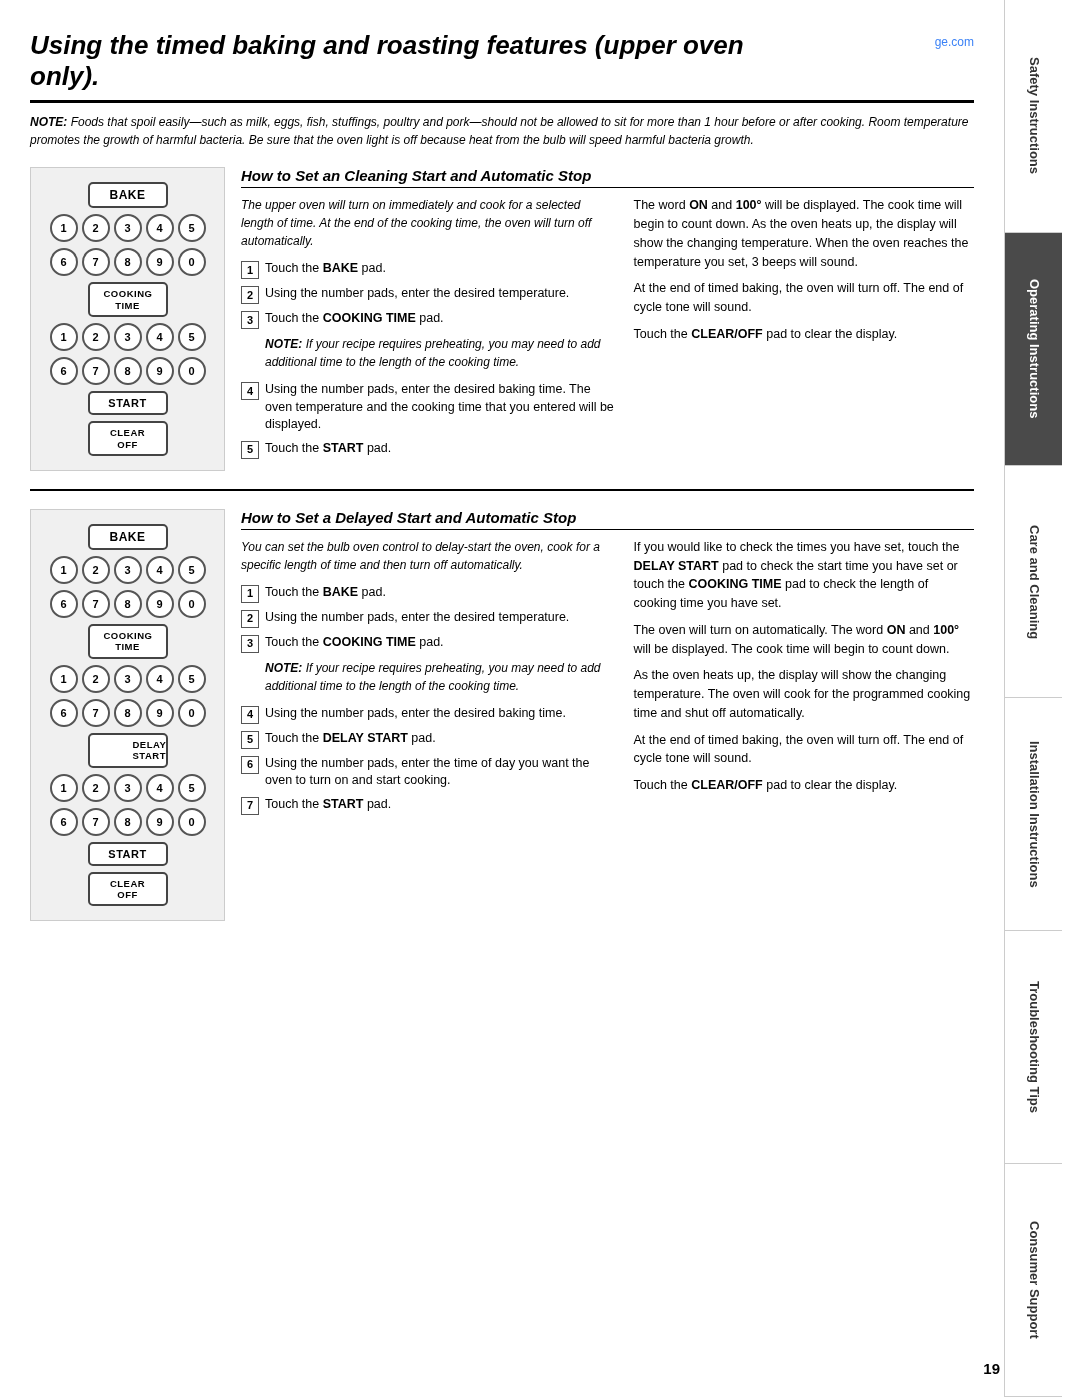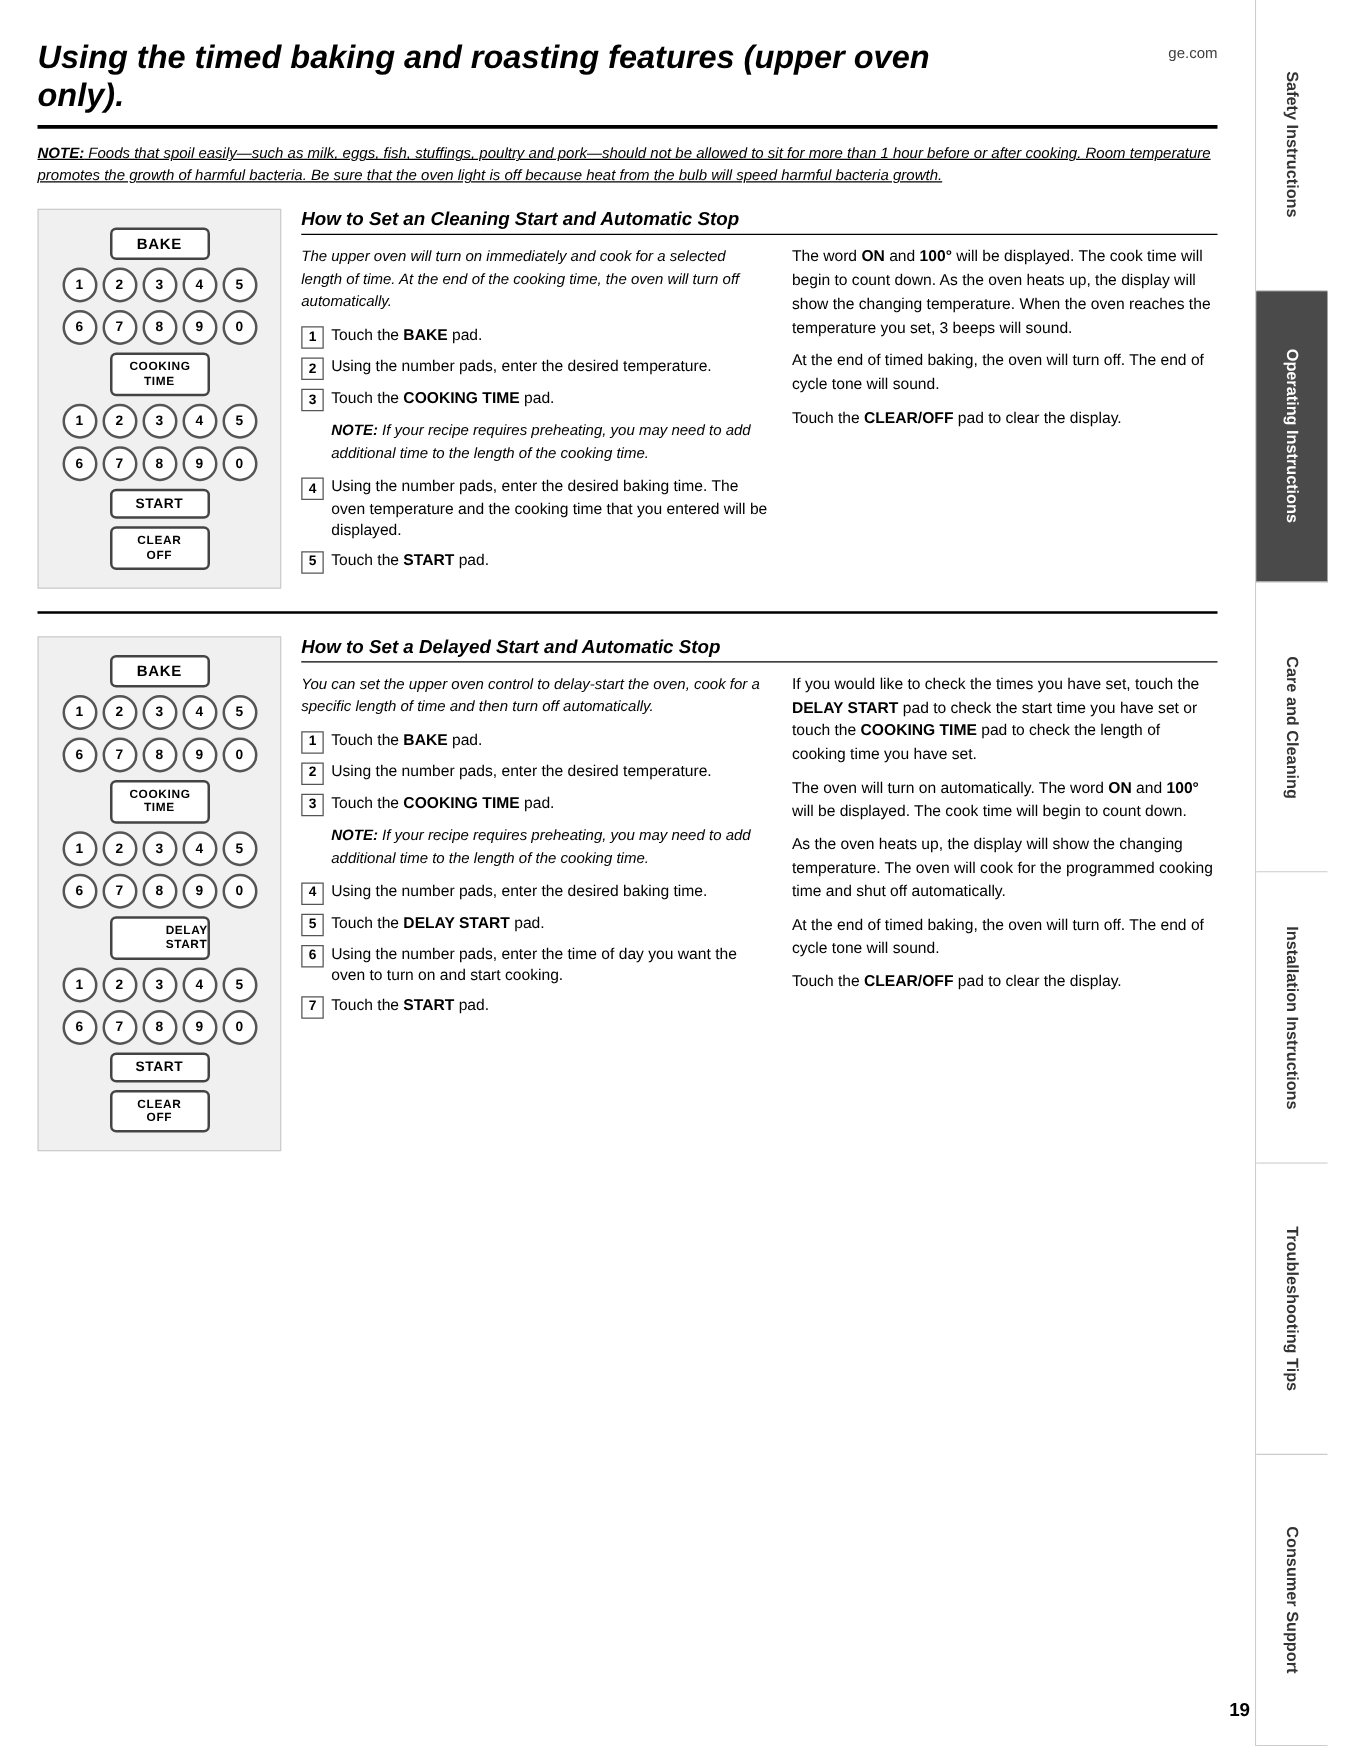--- a/index.html
+++ b/index.html
@@ -77,31 +77,30 @@
     .page-title {
       font-size: 26px;
       font-weight: bold;
       font-style: italic;
       line-height: 1.2;
       max-width: 750px;
     }
 
     .ge-com {
       font-size: 12px;
-      color: #404040;
+      color: #3b82f6;
       margin-top: 5px;
       margin-left: 44px;
     }
 
     .note-text {
       font-style: italic;
       font-size: 12px;
       margin-bottom: 18px;
       line-height: 1.5;
-      text-decoration: underline;
     }
 
     .note-text strong {
       font-weight: bold;
       font-style: italic;
     }
 
     
     .section {
       display: flex;
@@ -405,21 +404,21 @@
           <div class="numpad-key">0</div>
         </div>
         <div class="oven-button start-btn">Start</div>
         <div class="oven-button clear-off">Clear<br>Off</div>
       </div>
 
       <div class="section-content">
         <div class="section-heading">How to Set a Delayed Start and Automatic Stop</div>
         <div class="two-col">
           <div class="col-left">
-            <p><em>You can set the upper oven control to delay-start the oven, cook for a specific length of time and then turn off automatically.</em></p>
+            <p><em>You can set the bulb oven control to delay-start the oven, cook for a specific length of time and then turn off automatically.</em></p>
             <ul class="step-list">
               <li class="step-item">
                 <span class="step-num">1</span>
                 <span class="step-text">Touch the <strong>BAKE</strong> pad.</span>
               </li>
               <li class="step-item">
                 <span class="step-num">2</span>
                 <span class="step-text">Using the number pads, enter the desired temperature.</span>
               </li>
               <li class="step-item">

